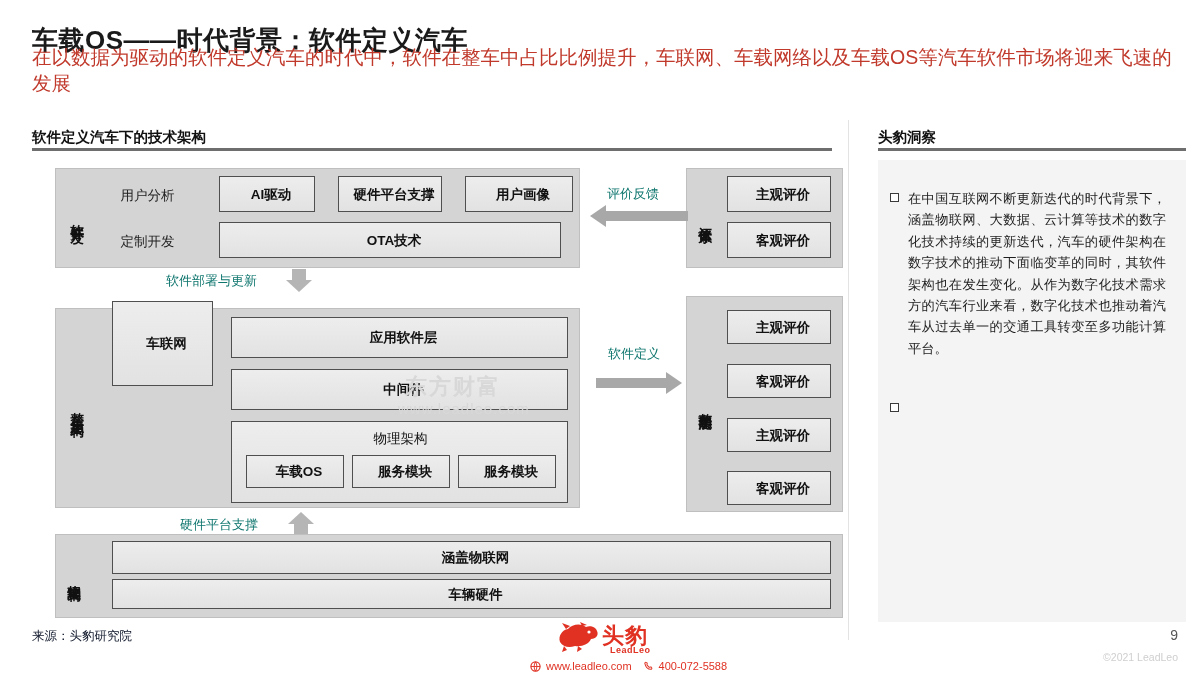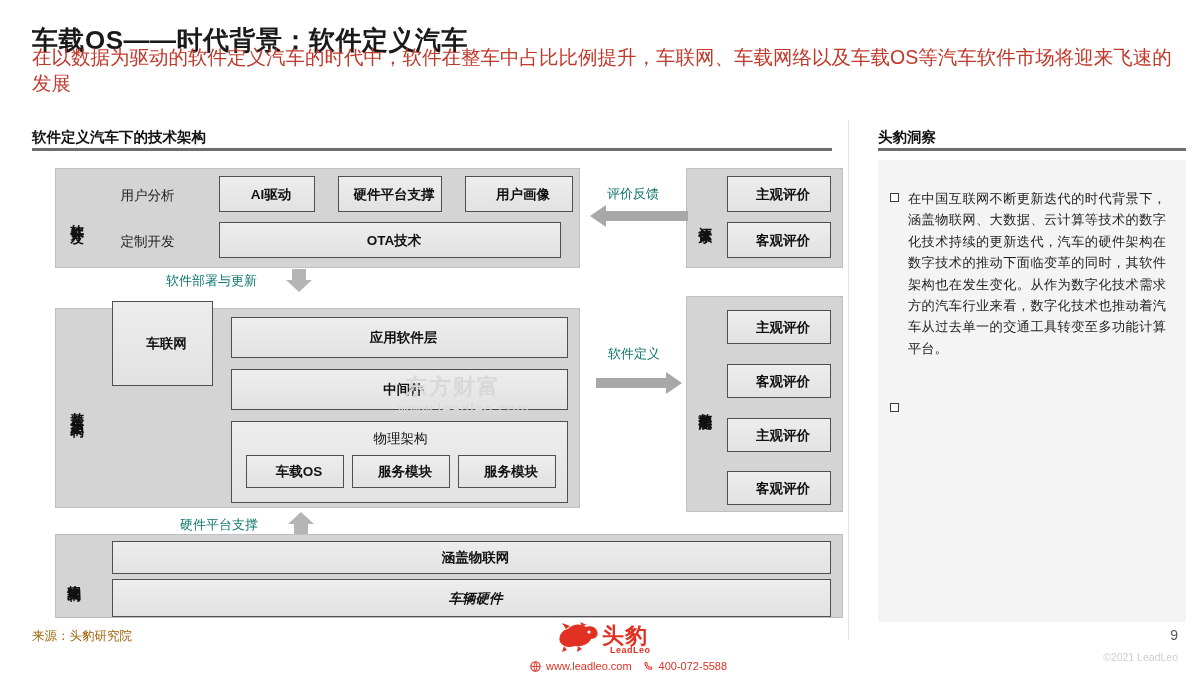--- a/index.html
+++ b/index.html
@@ -103,21 +103,21 @@
     text-align: justify; text-justify: inter-ideograph; width: 258px;
   }
 
   
   .wm { position: absolute; color: #d8d8d8; pointer-events: none; user-select: none; }
   .wm1 { left: 405px; top: 372px; font-size: 22px; font-weight: bold; letter-spacing: 2px; }
   .wm2 { left: 398px; top: 400px; font-size: 15px; letter-spacing: 1px; }
   .wm3 { left: 1000px; top: 378px; font-size: 20px; font-weight: bold; letter-spacing: 2px; color:#e6e6e6; }
 
   
-  .src { position:absolute; left:32px; top:628px; font-size:12.5px; color:#a16207; }
+  .src { position:absolute; left:32px; top:628px; font-size:12.5px; color:#0f172a; }
   .logo-wrap { position:absolute; left:530px; top:620px; width:230px; height:50px; }
   .logo-mark { position:absolute; left:26px; top:2px; }
   .logo-cn { position:absolute; left:72px; top:1px; font-size:22px; font-weight:bold; color:#e03123; letter-spacing:1px;}
   .logo-en { position:absolute; left:80px; top:25px; font-size:9px; font-weight:bold; color:#e03123; letter-spacing:.5px;}
   .logo-line { position:absolute; left:0px; top:40px; font-size:11px; color:#e03123; white-space:nowrap; display:flex; align-items:center; gap:5px;}
   .pg { position:absolute; right:22px; top:627px; font-size:14px; color:#555; }
   .copy { position:absolute; right:22px; top:651px; font-size:10.5px; color:#cfcfcf; }
 </style>
 </head>
 <body>
@@ -193,21 +193,21 @@
 
   <div class="arrowtxt" style="left:180px; top:516px;">硬件平台支撑</div>
   <div class="arr-up" style="left:288px; top:512px;">
     <div class="head"></div>
       <div class="stem"></div>
   </div>
 
   <div class="band" style="left:55px; top:534px; width:788px; height:84px;"></div>
   <div class="vlabel" style="left:60px; top:538px; width:28px; height:76px; letter-spacing:1px;">物理架构</div>
   <div class="cell" style="left:112px; top:541px; width:719px; height:33px;">涵盖物联网</div>
-  <div class="cell" style="left:112px; top:579px; width:719px; height:38px;font-style:italic;">车辆硬件</div>
+  <div class="cell" style="left:112px; top:579px; width:719px; height:30px;">车辆硬件</div>
 
   <div class="wm wm1">东方财富</div>
   <div class="wm wm2">www.leadleo.com</div>
   <div class="wm wm3">东方财富</div>
 
   <div class="ins-box"></div>
   <div class="bullet-row" style="left:890px; top:188px; width:290px;">
     <span class="bullet-sq"></span>
     <span class="bullet-txt">在中国互联网不断更新迭代的时代背景下，涵盖物联网、大数据、云计算等技术的数字化技术持续的更新迭代，汽车的硬件架构在数字技术的推动下面临变革的同时，其软件架构也在发生变化。从作为数字化技术需求方的汽车行业来看，数字化技术也推动着汽车从过去单一的交通工具转变至多功能计算平台。</span>
   </div>

